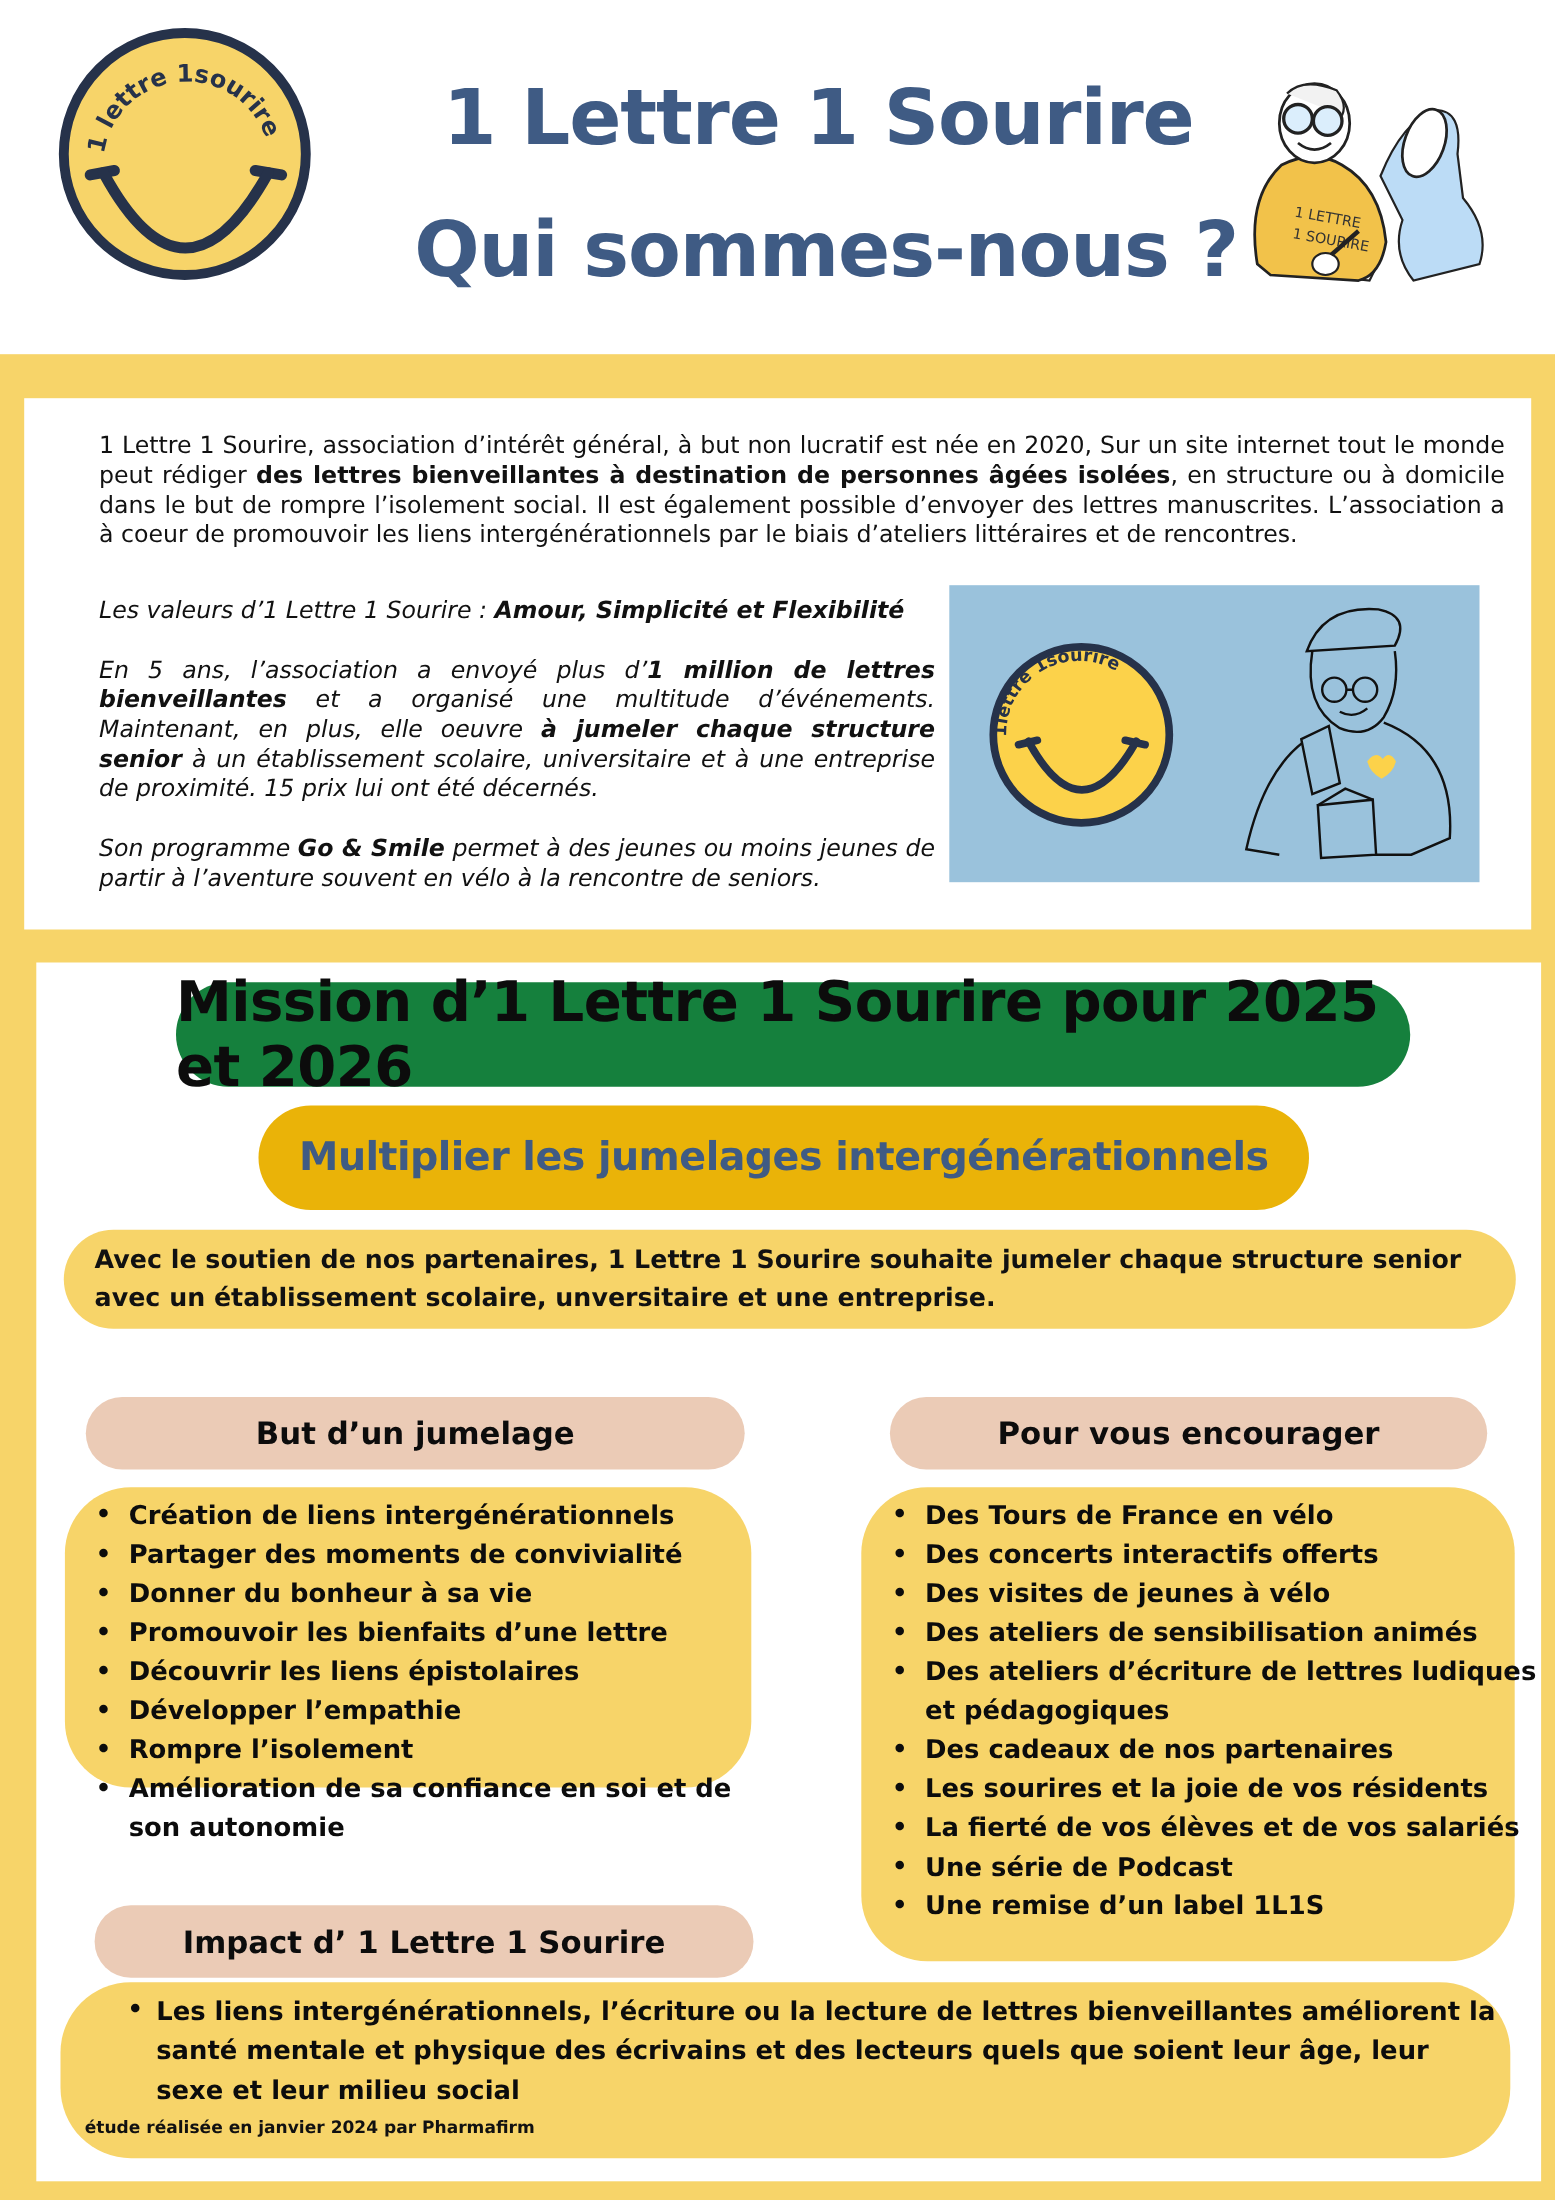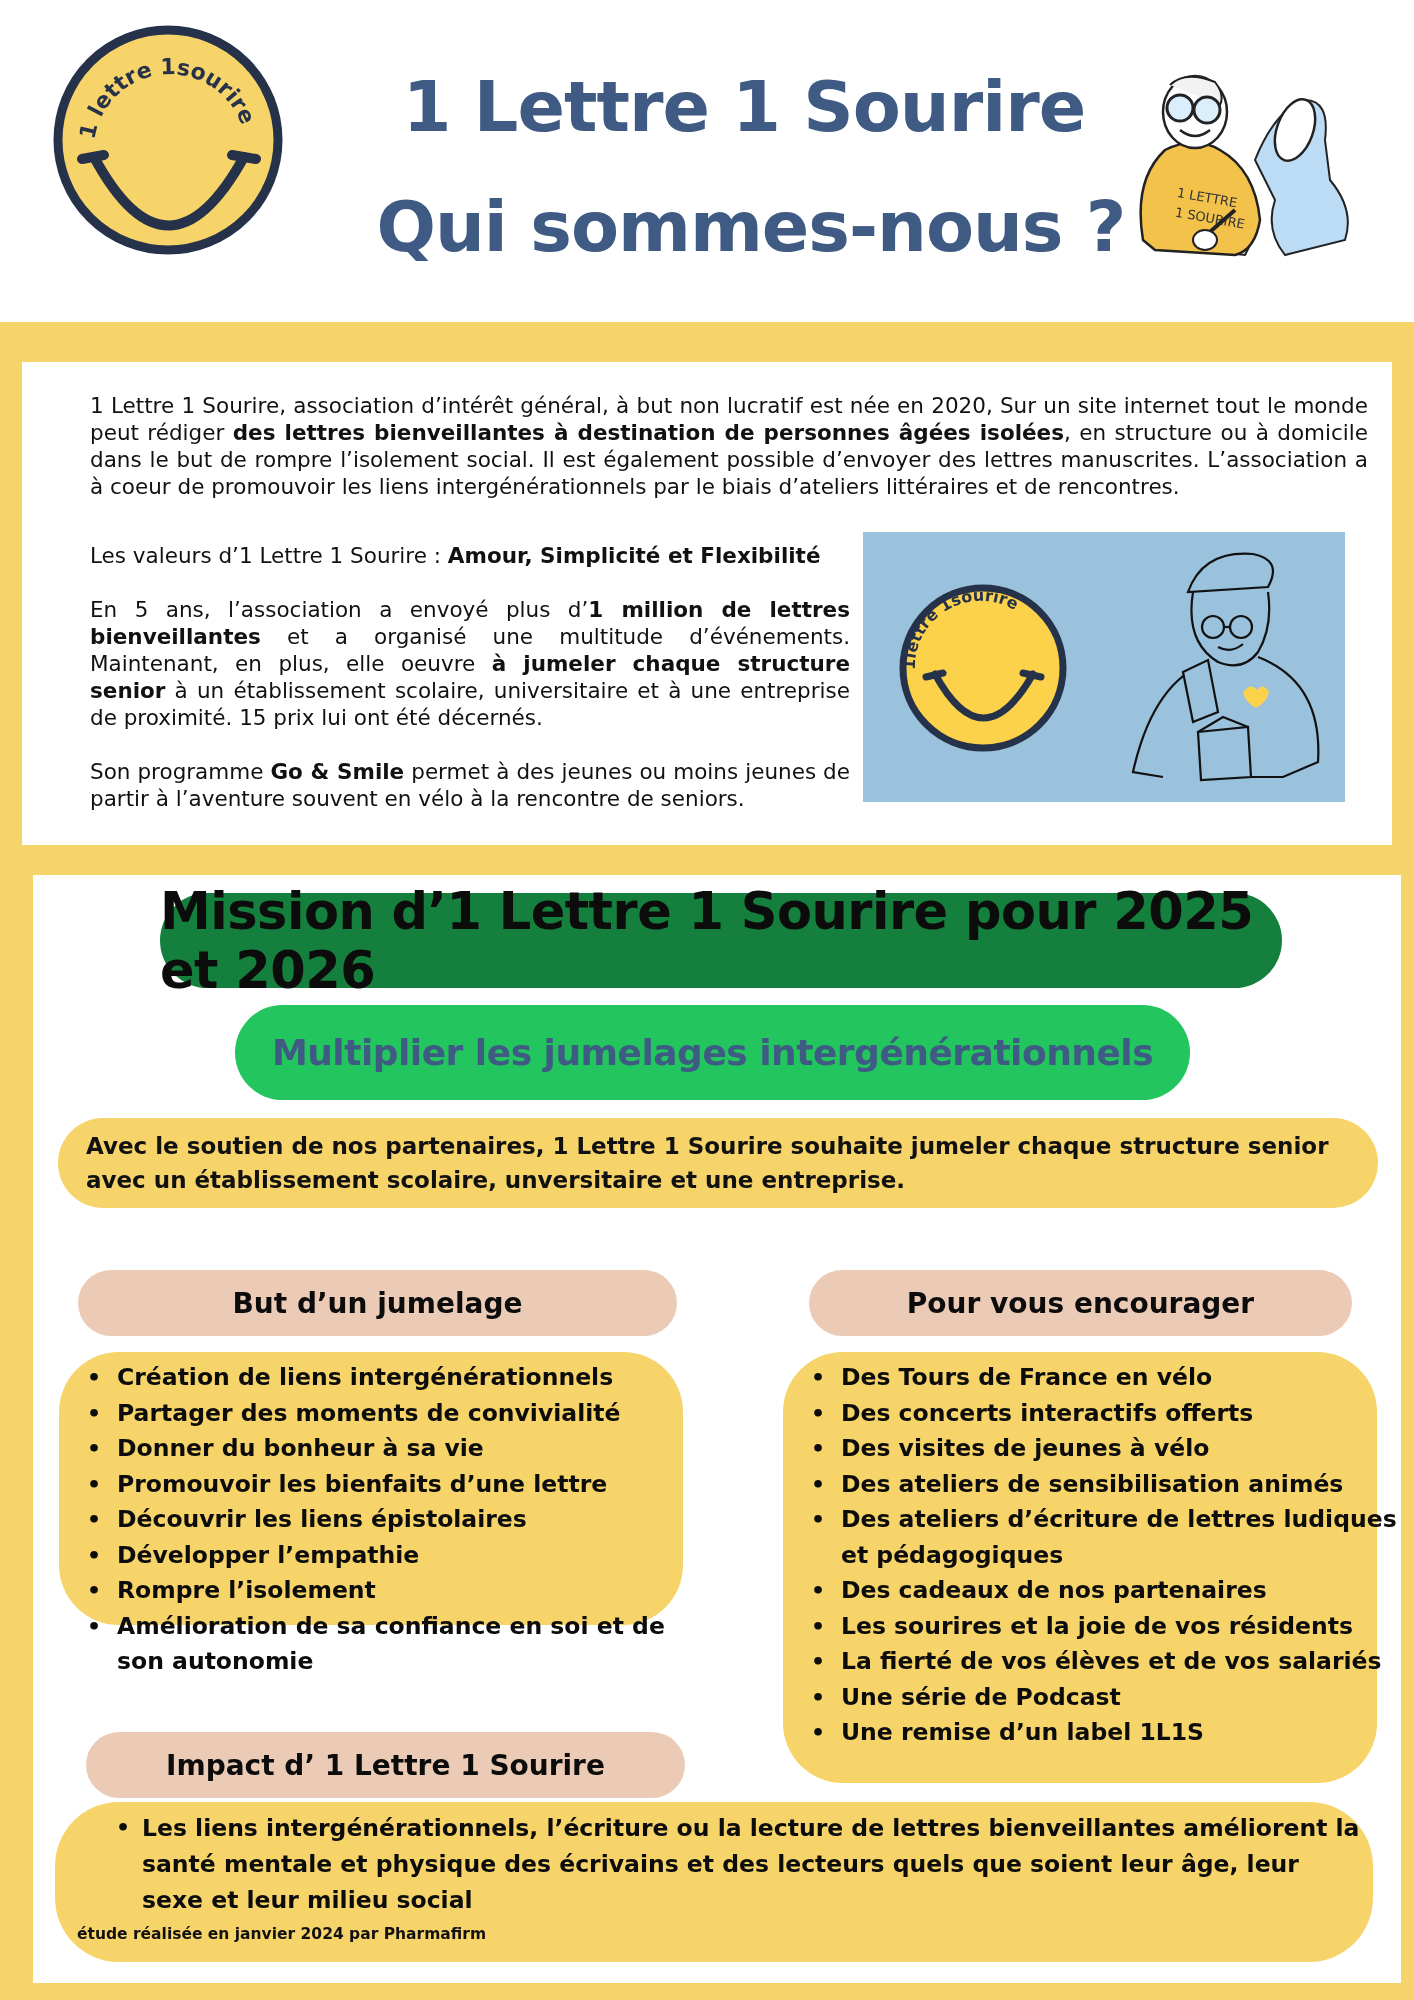--- a/index.html
+++ b/index.html
@@ -22,30 +22,30 @@
 
   .about-box { position: absolute; left: 22px; top: 362px; width: 1370px; height: 483px; background: #fff; }
   .about-intro {
     position: absolute; left: 68px; top: 30px; width: 1278px;
     font-size: 21.5px; line-height: 27px; text-align: justify; color: #111;
   }
   .about-col {
     position: absolute; left: 68px; top: 180px; width: 760px;
     font-size: 21.5px; line-height: 27px; text-align: justify; color: #111;
   }
-  .about-col p { margin-bottom: 27px; }
+  .about-col p { margin-bottom: 27px; font-style: italic; }
   .about-col p.values { text-align: left; }
   b { font-weight: bold; }
   .about-image { position: absolute; left: 841px; top: 170px; width: 482px; height: 270px; background: #9ac2dc; overflow: hidden; }
 
   .mission-box { position: absolute; left: 33px; top: 875px; width: 1368px; height: 1108px; background: #fff; }
 
   .pill { position: absolute; border-radius: 48px; display: flex; align-items: center; justify-content: center; font-weight: bold; }
   .mission-pill { left: 127px; top: 18px; width: 1122px; height: 95px; background: #15803d; font-size: 51px; color: #0c0c0c; letter-spacing: -0.5px; }
-  .goal-pill { left: 202px; top: 130px; width: 955px; height: 95px; background: #22c55e; font-size: 36px; color: #3f5b84; letter-spacing: -0.5px; }
+  .goal-pill { left: 202px; top: 130px; width: 955px; height: 95px; background: #eab308; font-size: 36px; color: #3f5b84; letter-spacing: -0.5px; }
   .avec-pill {
     left: 25px; top: 243px; width: 1320px; height: 90px; background: #f7d469; border-radius: 45px;
     font-size: 23px; line-height: 34px; color: #111; justify-content: flex-start; padding-left: 28px; padding-right: 40px; text-align: left;
   }
 
   .sub-pill { background: #ebcbb6; font-size: 28px; color: #0c0c0c; border-radius: 34px; margin-top: 16px; }
   .but-pill { left: 45px; top: 379px; width: 599px; height: 66px; }
   .pour-pill { left: 776px; top: 379px; width: 543px; height: 66px; }
   .impact-pill { left: 53px; top: 841px; width: 599px; height: 66px; }
 

